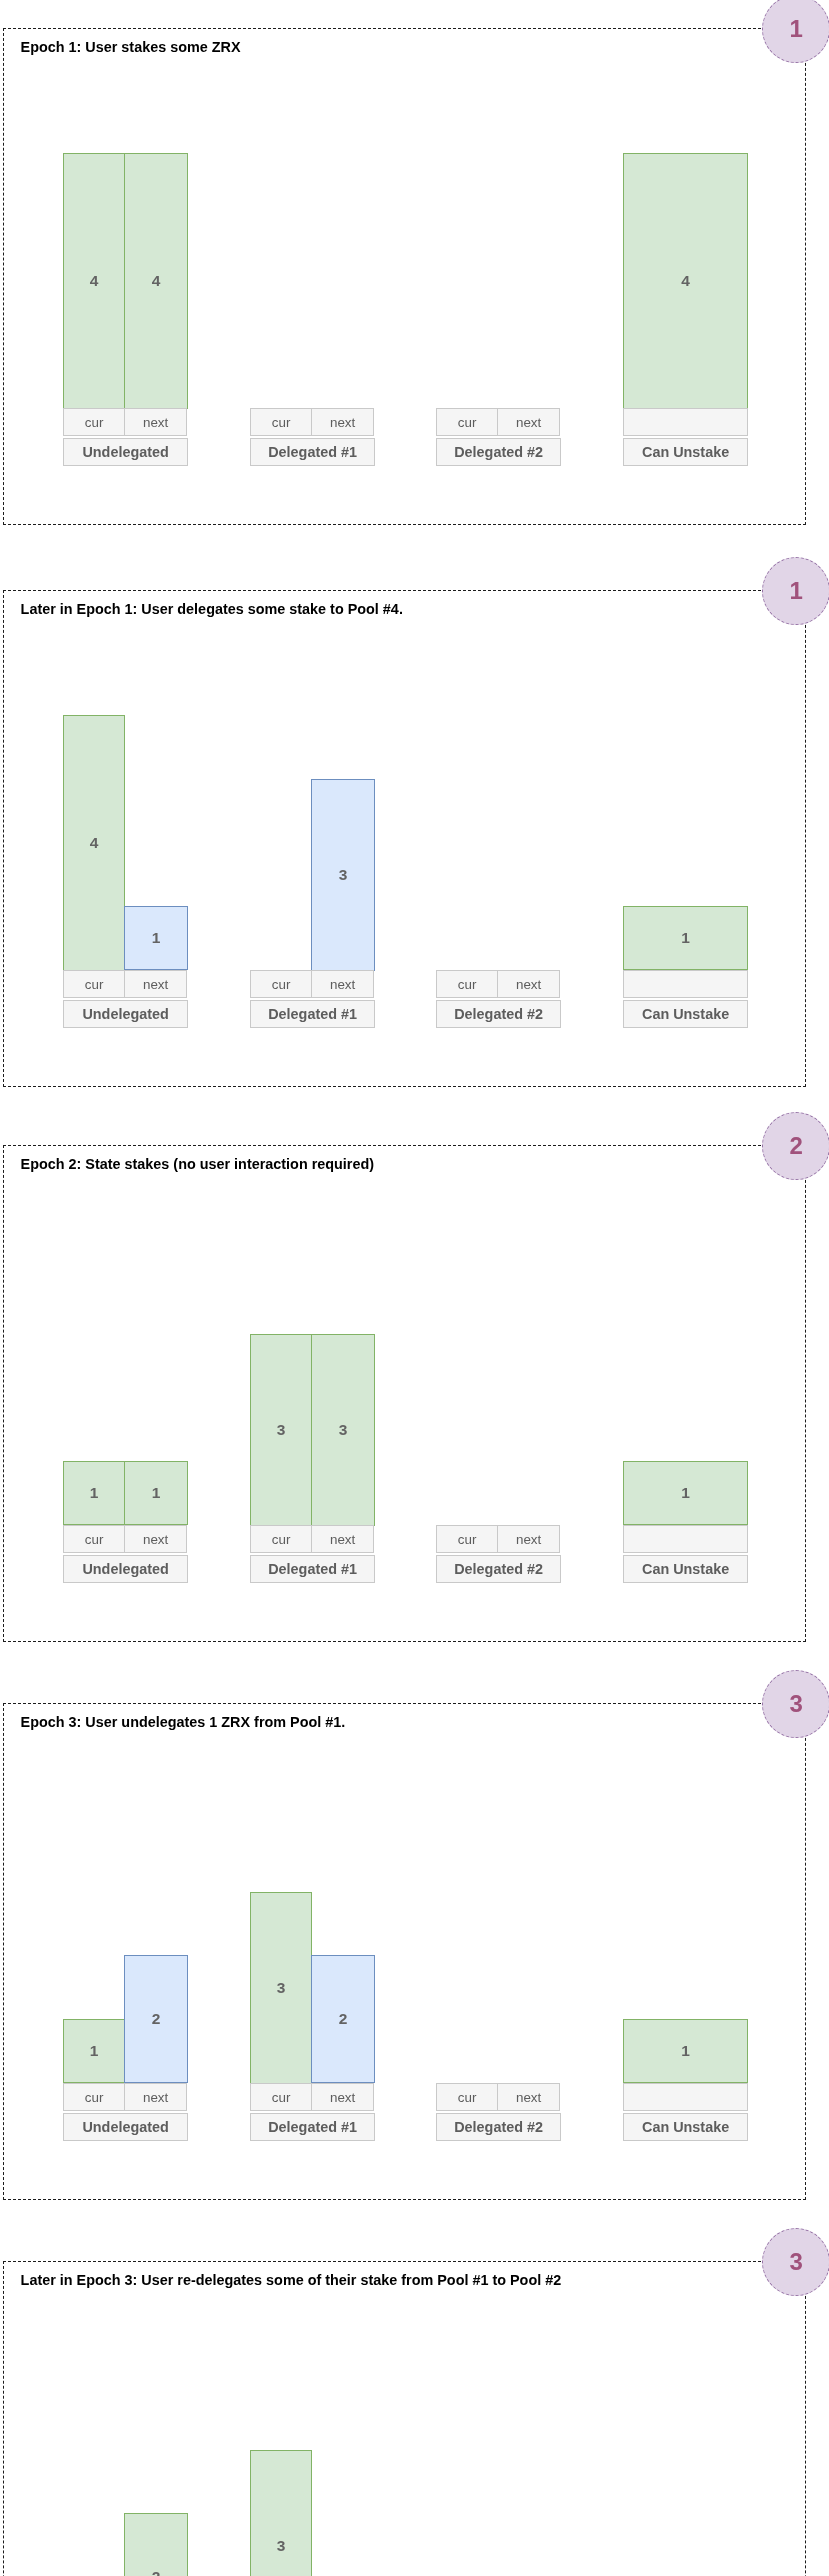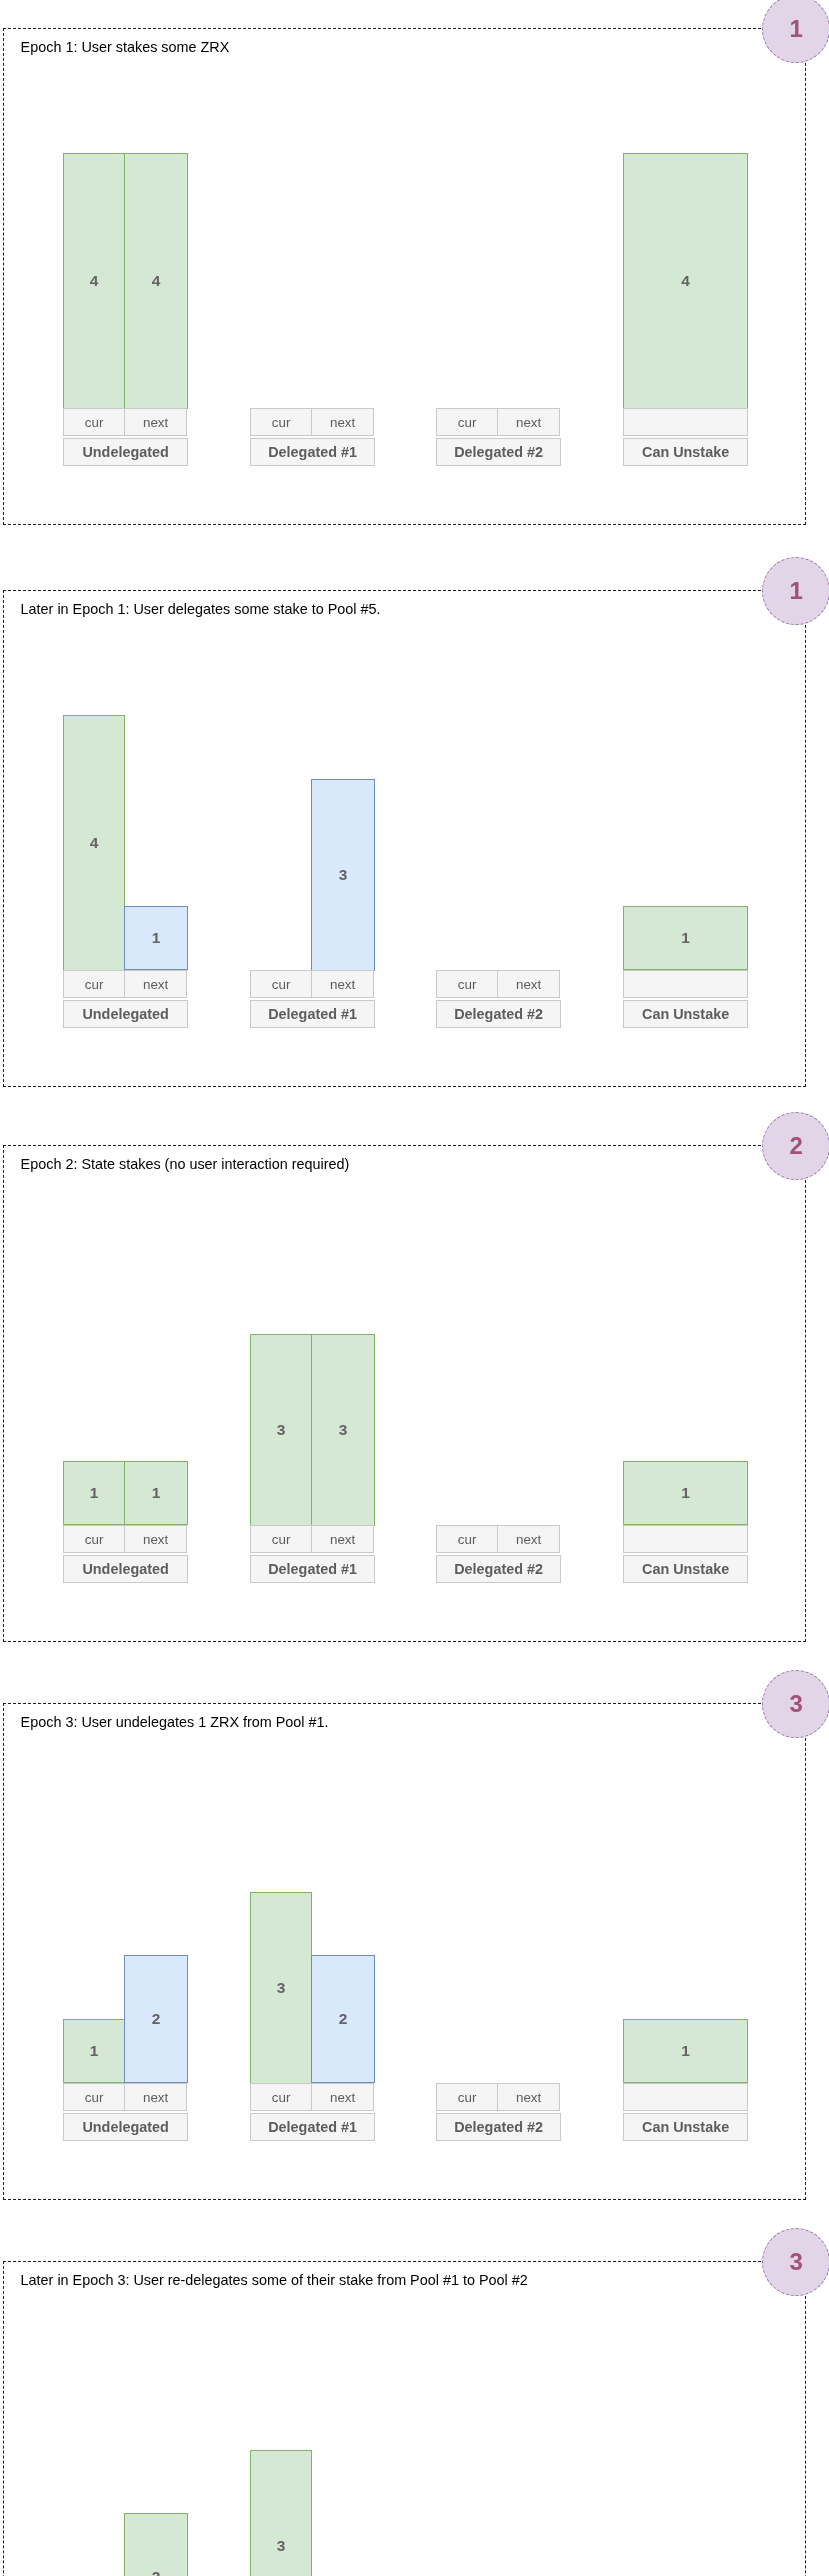--- a/index.html
+++ b/index.html
@@ -1,19 +1,19 @@
 <!DOCTYPE html>
 <html style="font-size:8.2px"><head>
 <meta charset="utf-8">
 <style>
   html,body{margin:0;padding:0;background:#ffffff;}
   .page{position:relative;width:830px;height:3866px;background:#fff;overflow:hidden;
         font-family:"Liberation Sans", sans-serif;}
   .panel{position:absolute;left:3.1px;width:803px;border:1.5px dashed #1c1c1c;box-sizing:border-box;background:transparent;}
-  .panel-title{position:absolute;left:16.5px;top:10.3px;font-size:14.4px;color:#000;white-space:nowrap;}
+  .panel-title{position:absolute;left:16.5px;top:10.3px;font-size:14.4px;color:#000;white-space:nowrap;font-weight:bold;}
   .badge{position:absolute;width:68px;height:68px;border-radius:50%;
          border:1.5px dashed var(--badge-stroke);background:var(--badge-fill);
          box-sizing:border-box;display:flex;align-items:center;justify-content:center;z-index:5;}
   .badge-num{font-size:24px;font-weight:bold;color:var(--badge-text);}
   .group{position:absolute;width:125px;}
   .bar{position:absolute;box-sizing:border-box;border:1.5px solid;display:flex;align-items:center;justify-content:center;}
   .bar.green{background:var(--green-fill);border-color:var(--green-stroke);}
   .bar.blue{background:var(--blue-fill);border-color:var(--blue-stroke);}
   .bar-value{font-size:15.5px;font-weight:bold;color:#636363;}
   .row{position:absolute;left:0;display:flex;}
@@ -75,21 +75,21 @@
         </div>
         <div class="row" style="top: 409px;">
           <div class="label-box">Can Unstake</div>
         </div>
       </div>
     </section>
     <section class="panel" style="top: 590px; height: 497px;">
       <div class="badge" style="left: 758px; top: -34px;">
         <span class="badge-num">1</span>
       </div>
-      <div class="panel-title">Later in Epoch 1: User delegates some stake to Pool #5.</div>
+      <div class="panel-title">Later in Epoch 1: User delegates some stake to Pool #4.</div>
       <div class="group" style="left: 59px; top: 0px;">
         <div class="bar green" style="left: 0px; width: 62px; height: 256px; top: 124px;">
           <span class="bar-value">4</span>
         </div>
         <div class="bar blue" style="left: 61px; width: 64px; height: 64px; top: 315px;">
           <span class="bar-value">1</span>
         </div>
         <div class="row" style="top: 379px;">
           <div class="cell">cur</div>
           <div class="cell">next</div>

